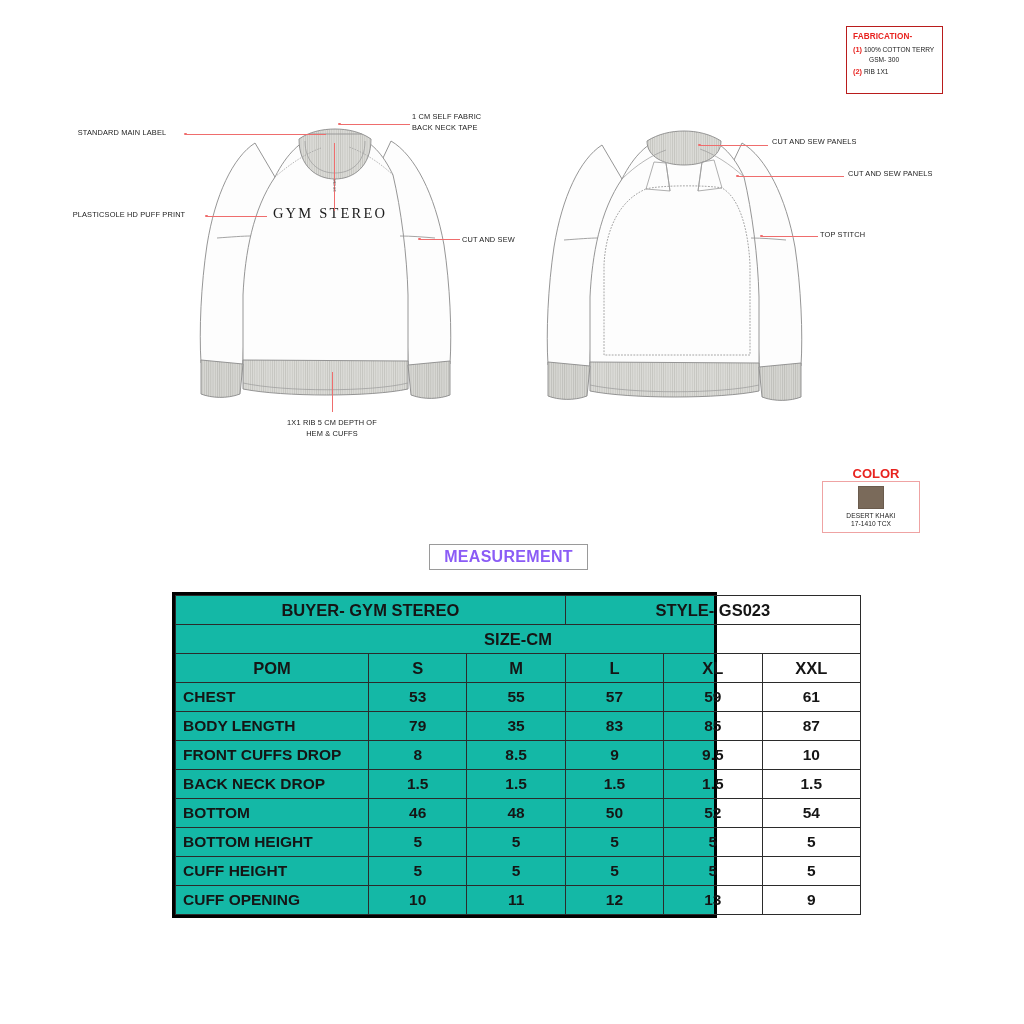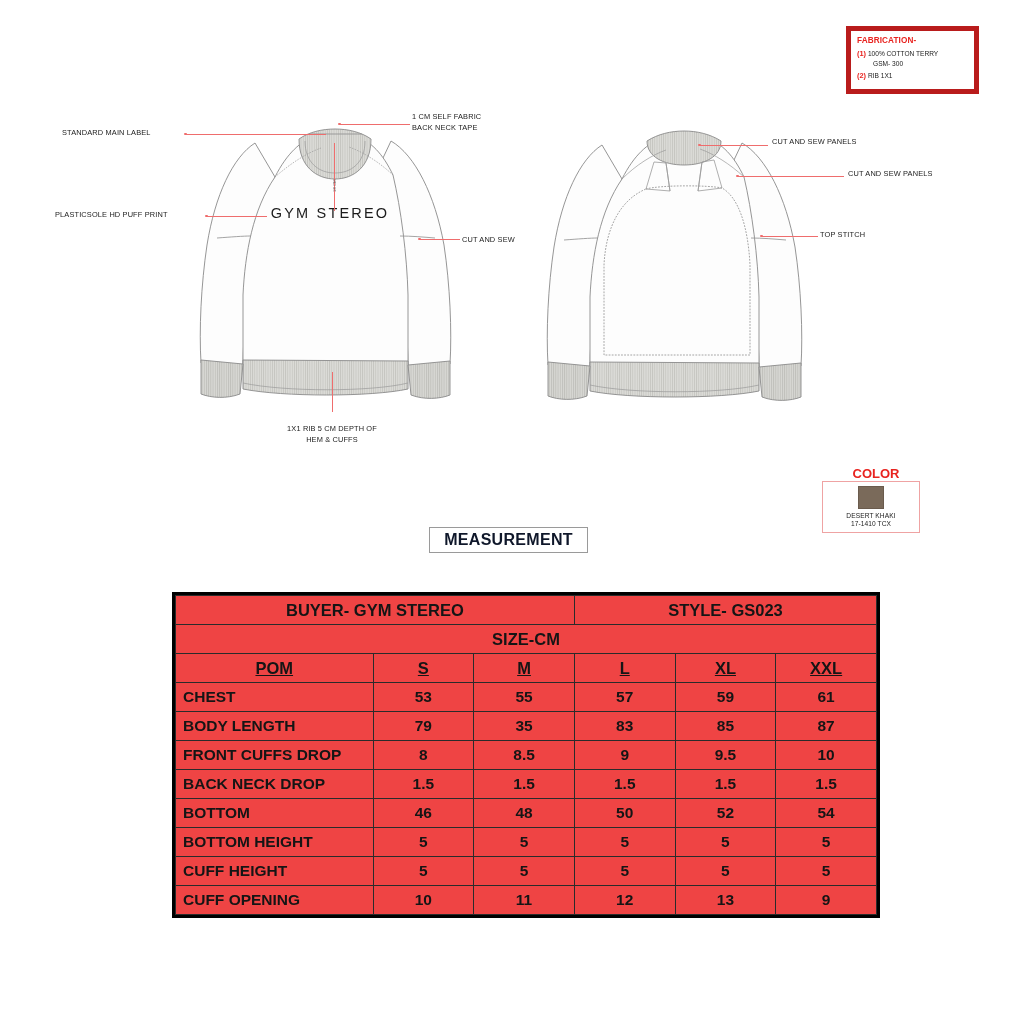--- a/index.html
+++ b/index.html
@@ -12,22 +12,22 @@
     position: relative;
     font-family: "Liberation Sans", sans-serif;
     color: #1a1a1a;
     overflow: hidden;
   }
 
   
   .fabrication-box {
     position: absolute;
     left: 846px; top: 26px;
-    width: 133px; height: 68px;
-    border: 5px solid #b91c1c;
+    width: 97px; height: 68px;
+    border: 1px solid #b91c1c;
     background: #fff;
     padding: 5px 6px 0 6px;
   }
   .fab-title {
     color: #e8231f;
     font-weight: bold;
     font-size: 8.2px;
     letter-spacing: .1px;
     margin-bottom: 4px;
   }
@@ -71,21 +71,21 @@
 
   
   .callout {
     position: absolute;
     font-size: 7.4px;
     letter-spacing: .15px;
     line-height: 1.45;
     white-space: nowrap;
     color: #1a1a1a;
   }
-  .callout.right-al { text-align: left; }
+  .callout.right-al { text-align: center; }
 
   
   .lead {
     position: absolute;
     background: #ef6d6d;
     height: 1px;
   }
   .lead-v {
     position: absolute;
     background: #ef6d6d;
@@ -104,40 +104,40 @@
     color: #555;
     transform: rotate(-90deg);
     transform-origin: left top;
     letter-spacing: .2px;
     white-space: nowrap;
   }
 
   
   .measure-title {
     position: absolute;
-    left: 429px; top: 527px;
+    left: 429px; top: 544px;
     width: 159px; height: 26px;
     border: 1.5px solid #9a9a9a;
     background: #fff;
-    color: #0f172a;
+    color: #8b5cf6;
     font-weight: bold;
     font-size: 16px;
     letter-spacing: .3px;
     display: flex;
     align-items: center;
     justify-content: center;
   }
 
   
   .mtable-wrap {
     position: absolute;
     left: 172px; top: 592px;
-    width: 708px;
+    width: 545px;
     border: 3px solid #000;
-    background: #ef4444;
+    background: #14b8a6;
   }
   table.mtable {
     border-collapse: collapse;
     width: 100%;
     table-layout: fixed;
   }
   table.mtable td {
     border: 1px solid #2b2b2b;
     height: 29px;
     font-size: 15.5px;
@@ -155,21 +155,20 @@
     font-weight: bold;
     font-size: 16.5px;
   }
   table.mtable tr.size-row td {
     font-weight: bold;
     font-size: 16.5px;
   }
   table.mtable tr.col-row td {
     font-weight: bold;
     font-size: 16.5px;
-    text-decoration: underline;
   }
   col.c-pom { width: 193px; }
   col.c-sz  { width: 98.4px; }
 
   
   .garment { position: absolute; }
 </style>
 </head>
 <body>
 
@@ -229,21 +228,21 @@
   <path d="M 205 131 C 216 131 228 132 240 133" fill="none" stroke="#9a9a9a" stroke-width="0.9"></path>
 
   <path d="M 48 255 L 213 256 L 213 284 C 176 292 88 292 48 284 Z" fill="url(#ribpat)" stroke="#8a8a8a" stroke-width="0.9"></path>
   <path d="M 48 278 C 90 287 176 287 213 278" fill="none" stroke="#9a9a9a" stroke-width="0.7"></path>
 
   <path d="M 6 255 L 48 259 L 45 289 C 32 294 16 293 6 289 Z" fill="url(#ribpatv)" stroke="#8a8a8a" stroke-width="0.9"></path>
   <path d="M 255 256 L 213 260 L 216 290 C 229 295 245 294 255 290 Z" fill="url(#ribpatv)" stroke="#8a8a8a" stroke-width="0.9"></path>
 </svg>
 
 <div style="position:absolute; left:250px; top:205px; width:160px; text-align:center;
-            font-family:Liberation Sans, sans-serif; font-size:14.5px; letter-spacing:2.2px;
+            font-family:Liberation Serif, serif; font-size:14.5px; letter-spacing:2.2px;
             color:#1b1b1b; font-weight:500;">GYM STEREO</div>
 
 <svg class="garment" style="left:540px; top:105px;" width="290" height="300" viewBox="0 0 290 300">
   <g fill="#fdfdfd" stroke="#8a8a8a" stroke-width="0.9">
 
     <path d="M 62 40 C 40 54 22 92 14 142 C 8 182 6 227 8 260 L 50 264 C 50 230 54 190 62 154 C 68 122 74 94 82 74 Z"></path>
 
     <path d="M 202 38 C 226 52 246 92 255 142 C 261 182 263 228 261 261 L 219 265 C 219 231 215 190 207 154 C 201 122 194 92 186 72 Z"></path>
 
     <path d="M 82 74 C 94 50 108 38 122 33 L 144 30 L 166 33 C 182 38 194 51 204 72
@@ -292,21 +291,21 @@
 <div class="dot" style="left:338px; top:122.7px;"></div>
 
 <div class="callout" style="left:462px; top:235px;">CUT AND SEW</div>
 <div class="lead" style="left:420px; top:239px; width:40px;"></div>
 <div class="dot" style="left:418px; top:237.7px;"></div>
 
 <div class="lead-v" style="left:334px; top:143px; height:68px;"></div>
 <div class="dimtext" style="left:332px; top:192px;">18 CM</div>
 
 <div class="lead-v" style="left:332px; top:372px; height:40px;"></div>
-<div class="callout" style="left:271px; top:418px; text-align:center; width:122px;margin-top:6px;">
+<div class="callout" style="left:271px; top:418px; text-align:center; width:122px;">
   <span>1X1 RIB 5 CM DEPTH OF</span><br>
   <span>HEM &amp; CUFFS</span>
 </div>
 
 <div class="callout" style="left:772px; top:137px;">CUT AND SEW PANELS</div>
 <div class="lead" style="left:700px; top:145px; width:68px;"></div>
 <div class="dot" style="left:698px; top:143.7px;"></div>
 
 <div class="callout" style="left:848px; top:169px;">CUT AND SEW PANELS</div>
 <div class="lead" style="left:738px; top:176px; width:106px;"></div>

